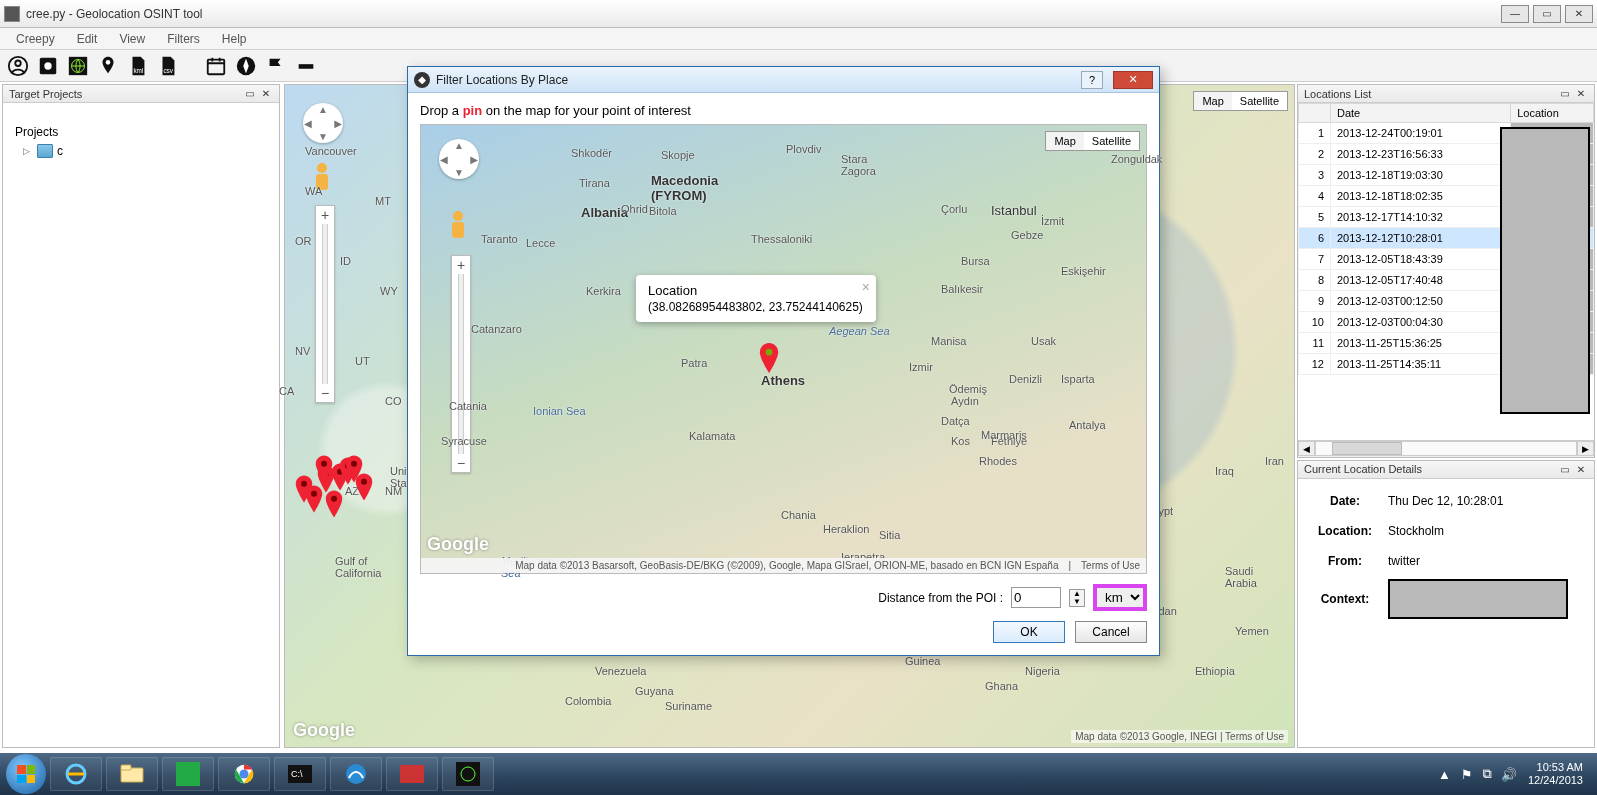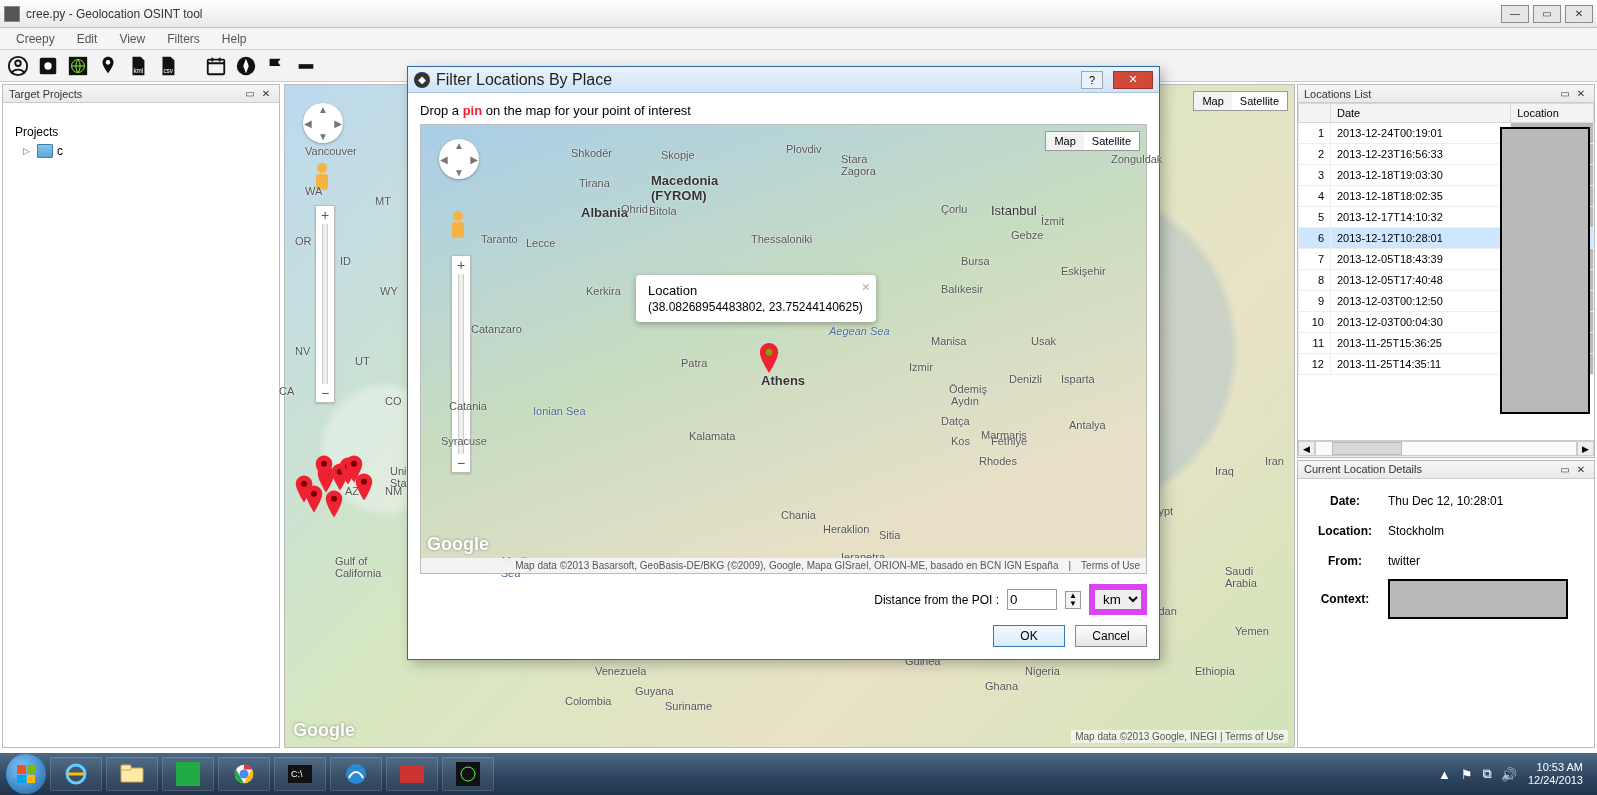--- a/index.html
+++ b/index.html
@@ -90,38 +90,38 @@
 .loc-details{ flex:1; }
 .details-body{ padding:10px 12px; font-size:12px; line-height:2.0;}
 .details-body .row{ display:flex; gap:8px; align-items:center; margin-bottom:6px;text-align:center;}
 .details-body .label{ font-weight:bold; width:70px;}
 .details-body .big-redact{ width:180px; height:40px; }
 
 
 .modal{ position:absolute; left:407px; top:66px; width:753px; background:#fff; border:1px solid #2a6aa8; box-shadow:4px 4px 12px rgba(0,0,0,.25); z-index:500;}
 .modal-title{ height:26px; background:linear-gradient(#eaf3fc,#cfe4f7); border-bottom:1px solid #a8c2dc; display:flex; align-items:center; padding:0 6px; gap:6px;}
 .modal-title .micon{width:16px;height:16px;border-radius:50%;background:#333;display:flex;align-items:center;justify-content:center;color:#fff;font-size:10px;}
-.modal-title .mtitle{flex:1;font-size:16px;color:#222;}
+.modal-title .mtitle{flex:1;font-size:12px;color:#222;}
 .modal-title .mhelp{width:22px;height:18px;border:1px solid #9ab;background:#eaf3fc;display:flex;align-items:center;justify-content:center;font-size:11px;margin-right:4px;}
 .modal-title .mclose{width:40px;height:18px;background:#d04a3a;border:1px solid #a03428;color:#fff;display:flex;align-items:center;justify-content:center;font-size:11px;}
 .modal-body{ padding:10px 12px 12px; }
 .modal-body .instruction{ font-size:13px; margin-bottom:6px;}
 .modal-body .instruction .pin{ color:#e23; font-weight:bold;}
 .modal-map{ position:relative; height:450px; border:1px solid #bbb; background:linear-gradient(160deg,#a9cee8 0%, #c8dcc0 45%, #e7e0c7 80%);}
 .modal-map .gm-logo{ left:6px; bottom:18px;}
 .mod-attrib{position:absolute;left:0;right:0;bottom:0;background:rgba(245,245,245,.92);font-size:10px;color:#555;display:flex;justify-content:flex-end;gap:10px;padding:2px 6px;}
 .info-window{position:absolute; background:#fff; border-radius:4px; padding:8px 12px; box-shadow:0 2px 6px rgba(0,0,0,.3); font-size:12px; min-width:240px;}
 .info-window .iw-close{position:absolute;top:4px;right:6px;color:#aaa;font-size:14px;}
 .info-window .iw-title{font-size:13px;margin-bottom:2px;}
 .info-window::after{content:"";position:absolute;bottom:-10px;left:50%;margin-left:-10px;border:10px solid transparent;border-top-color:#fff;}
 .red-pin{position:absolute;width:20px;height:32px;}
 .modal-controls{ display:flex; justify-content:flex-end; align-items:center; gap:8px; margin-top:10px; font-size:12px;}
 .spinner{display:inline-flex;flex-direction:column;border:1px solid #999;}
 .spinner span{width:14px;height:8px;font-size:8px;display:flex;align-items:center;justify-content:center;background:#f3f3f3;}
-.modal-controls select{border:6px solid #d946ef;padding:1px 4px;}
+.modal-controls select{border:4px solid #d946ef;padding:1px 4px;}
 .modal-buttons{ display:flex; justify-content:flex-end; gap:10px; margin-top:10px;}
 .modal-buttons button{ width:72px; height:22px; border:1px solid #888; background:linear-gradient(#fdfdfd,#e6e6e6); font-size:12px;}
 .modal-buttons button.primary{ border:1px solid #3a78b8; background:linear-gradient(#f2f8ff,#d9ebfb);}
 
 
 .taskbar{ position:absolute; left:0; right:0; bottom:0; height:42px; background:linear-gradient(#4e6a86,#2e4660 55%,#20344b); display:flex; align-items:center; padding:0 6px; gap:4px;}
 .taskbar .start{ width:40px;height:40px;border-radius:50%;background:radial-gradient(circle at 40% 35%,#7fc6ff,#1a5fa0);display:flex;align-items:center;justify-content:center;}
 .win-flag{display:grid;grid-template-columns:1fr 1fr;grid-template-rows:1fr 1fr;gap:1px;width:18px;height:18px;}
 .win-flag span:nth-child(1){background:#f25022;} .win-flag span:nth-child(2){background:#7fba00;}
 .win-flag span:nth-child(3){background:#00a4ef;} .win-flag span:nth-child(4){background:#ffb900;}

